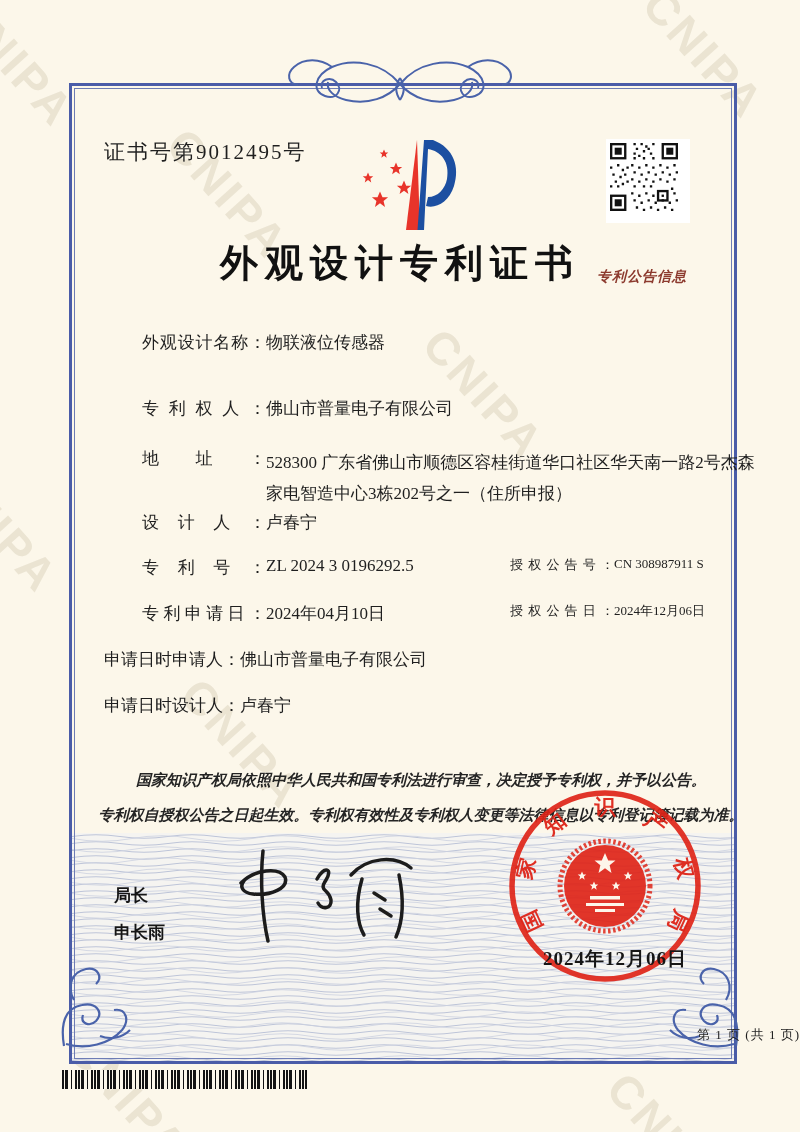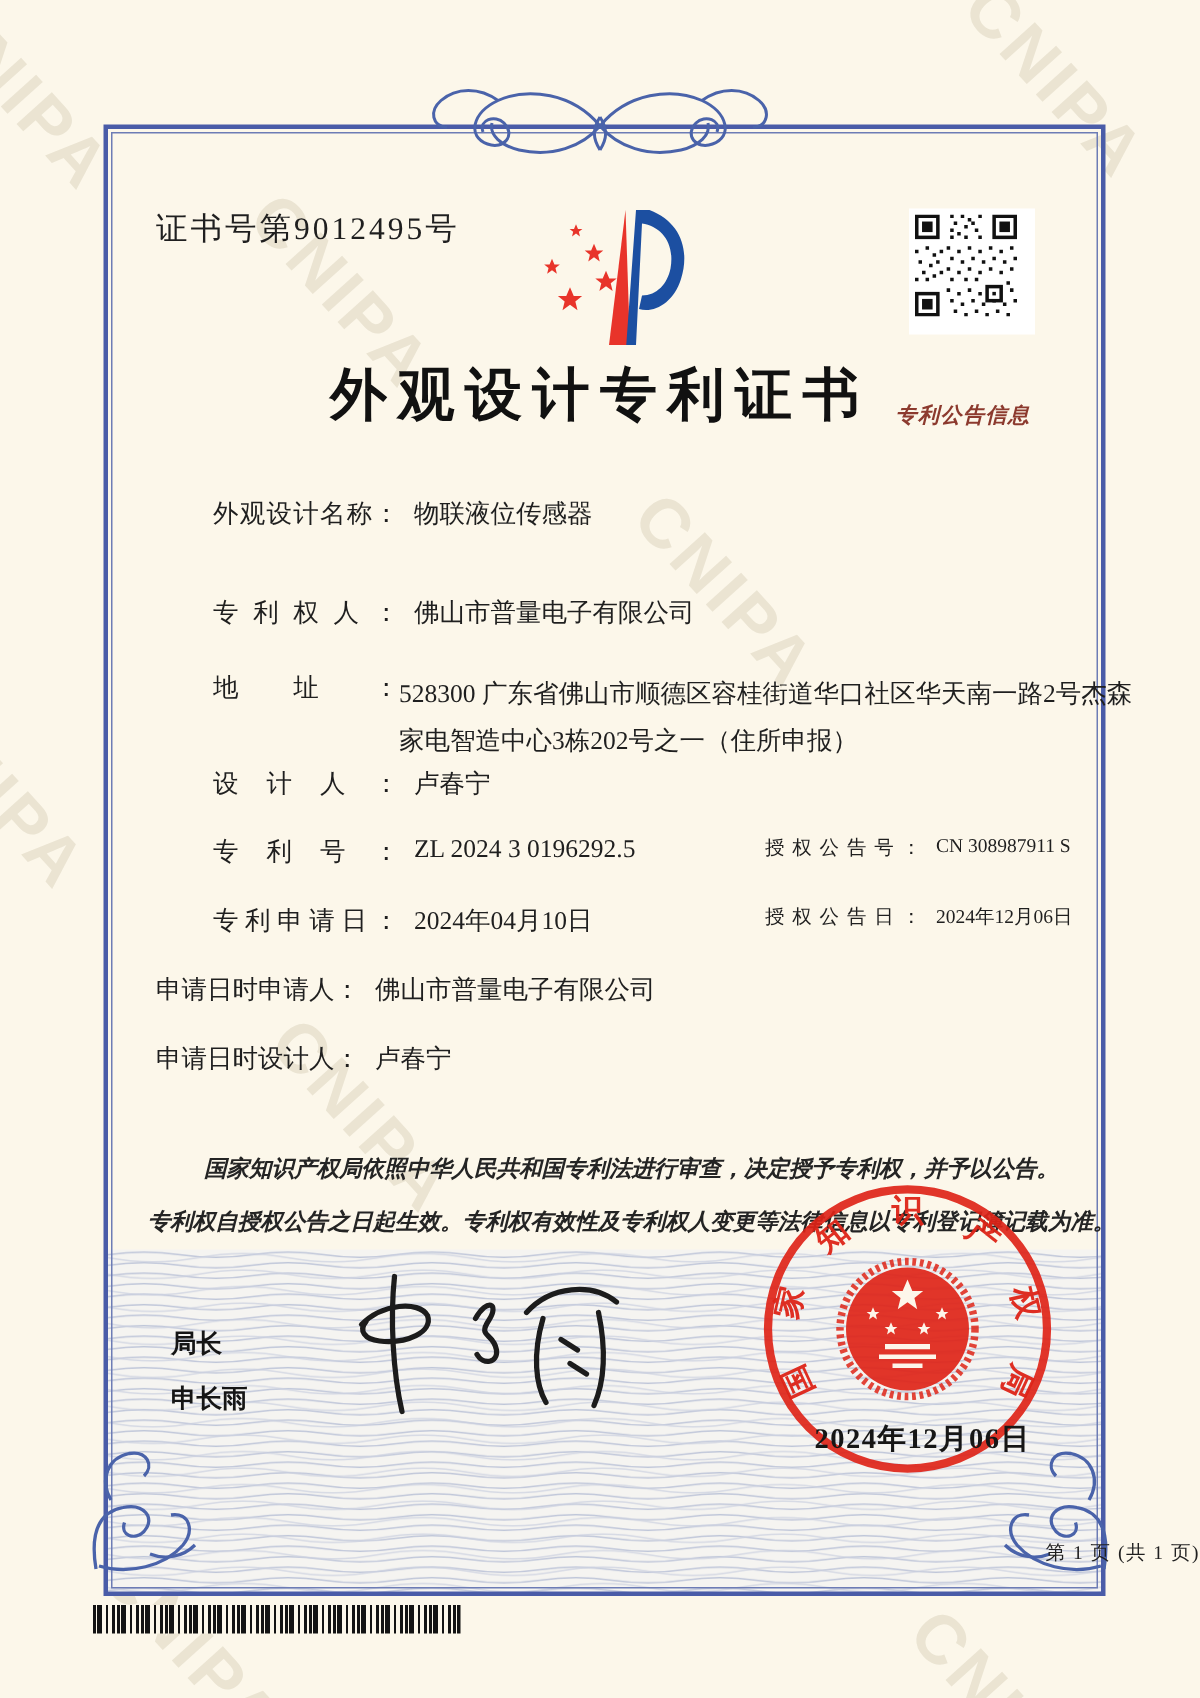--- a/index.html
+++ b/index.html
@@ -27,21 +27,21 @@
   
   .cert-no{position:absolute;left:104px;top:138px;font-size:21px;letter-spacing:2px;z-index:5;}
   .logo{position:absolute;left:338px;top:134px;z-index:5;}
   .qr{position:absolute;left:606px;top:139px;width:76px;height:76px;background:#fff;padding:4px;z-index:5;}
   .qr-caption{position:absolute;left:597px;top:220px;font-size:14px;letter-spacing:1px;color:#8c3a2e;font-style:italic;font-weight:600;z-index:5;margin-top:48px;}
   .title{position:absolute;left:0;top:238px;width:100%;text-align:center;font-size:38px;font-weight:700;letter-spacing:7px;color:#111;z-index:5;}
   
   .row{position:absolute;left:104px;font-size:17px;z-index:5;display:flex;align-items:flex-start;}
   .lab{display:inline-block;width:124px;text-align:justify;text-align-last:justify;flex:0 0 124px;margin-left:38px;}
   .lab-wide{display:inline-block;flex:0 0 auto;}
-  .val{margin-left:10px;}
+  .val{}
   .val-wrap{width:492px;line-height:31px;}
   .colr{position:absolute;left:472px;font-size:13px;z-index:5;display:flex;}
   .colr .lab{width:104px;flex:0 0 104px;}
   
   .statement{position:absolute;left:72px;top:763px;width:658px;text-align:center;font-size:15px;line-height:35px;font-style:italic;font-weight:600;color:#242424;z-index:5;padding-left:20px;}
   
   .sig-title{position:absolute;left:114px;top:884px;font-family:"Liberation Sans","DejaVu Sans",sans-serif;font-size:17px;font-weight:700;color:#151515;z-index:6;}
   .sig-name{position:absolute;left:114px;top:921px;font-family:"Liberation Sans","DejaVu Sans",sans-serif;font-size:17px;font-weight:700;color:#151515;z-index:6;}
   .sig-svg{position:absolute;left:225px;top:843px;z-index:6;}
   

